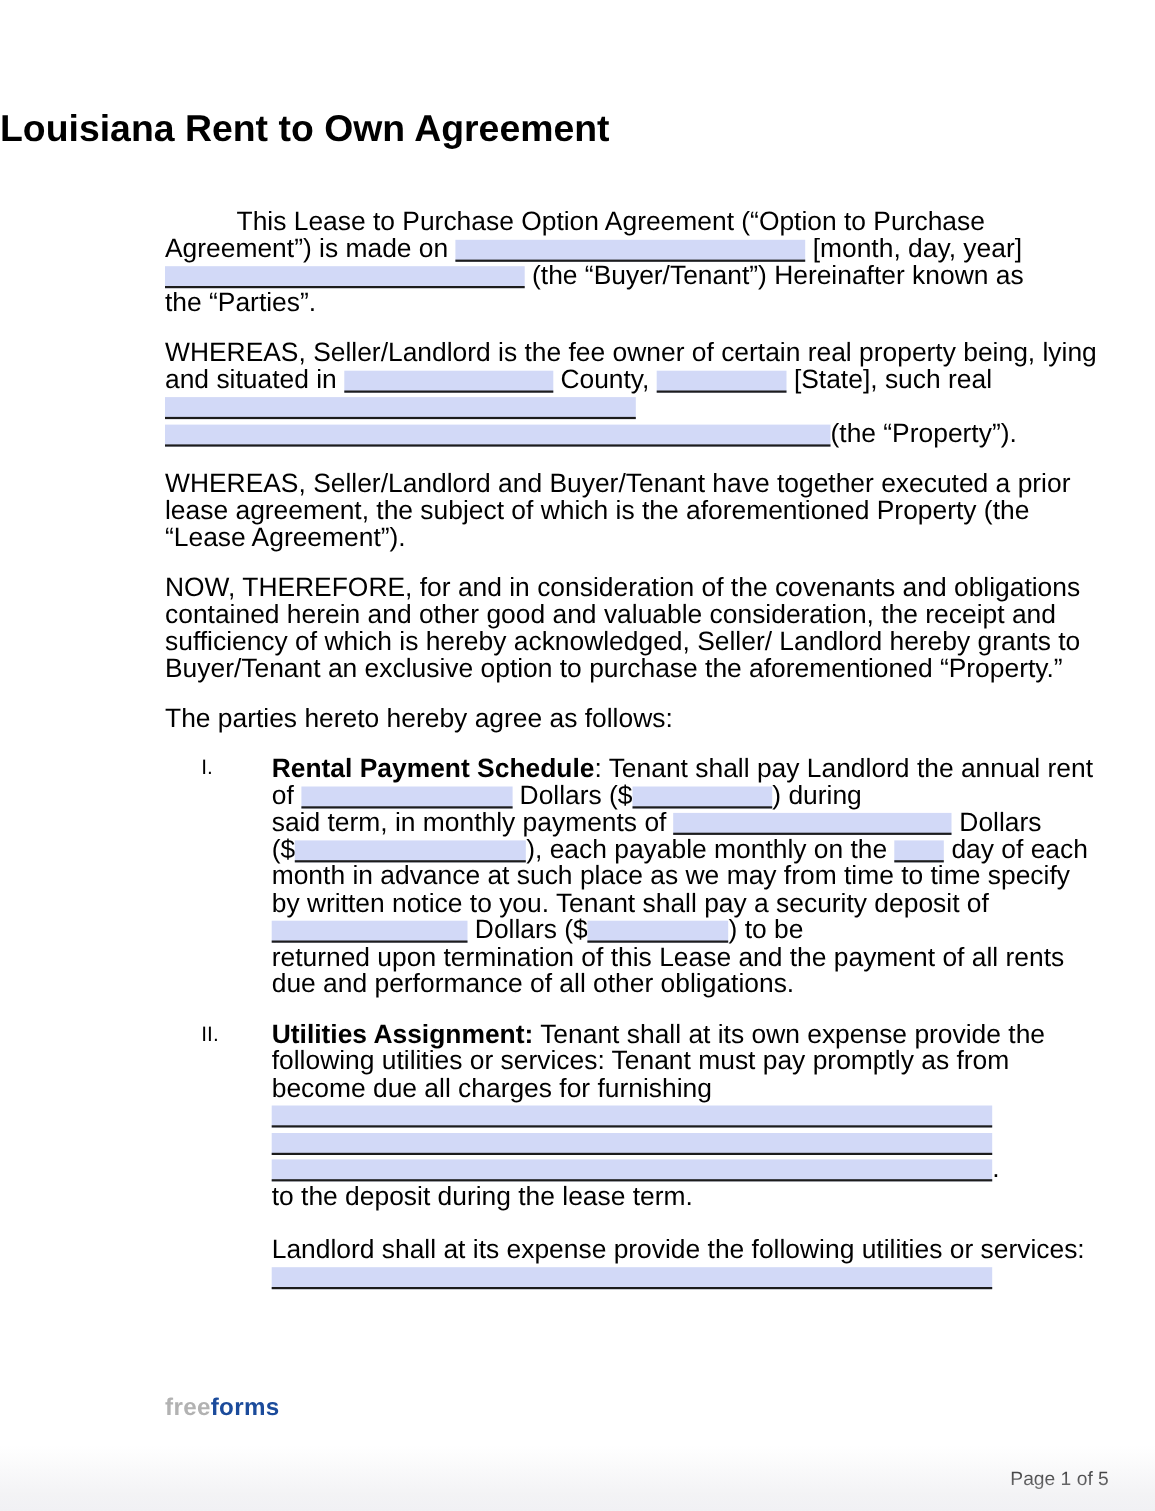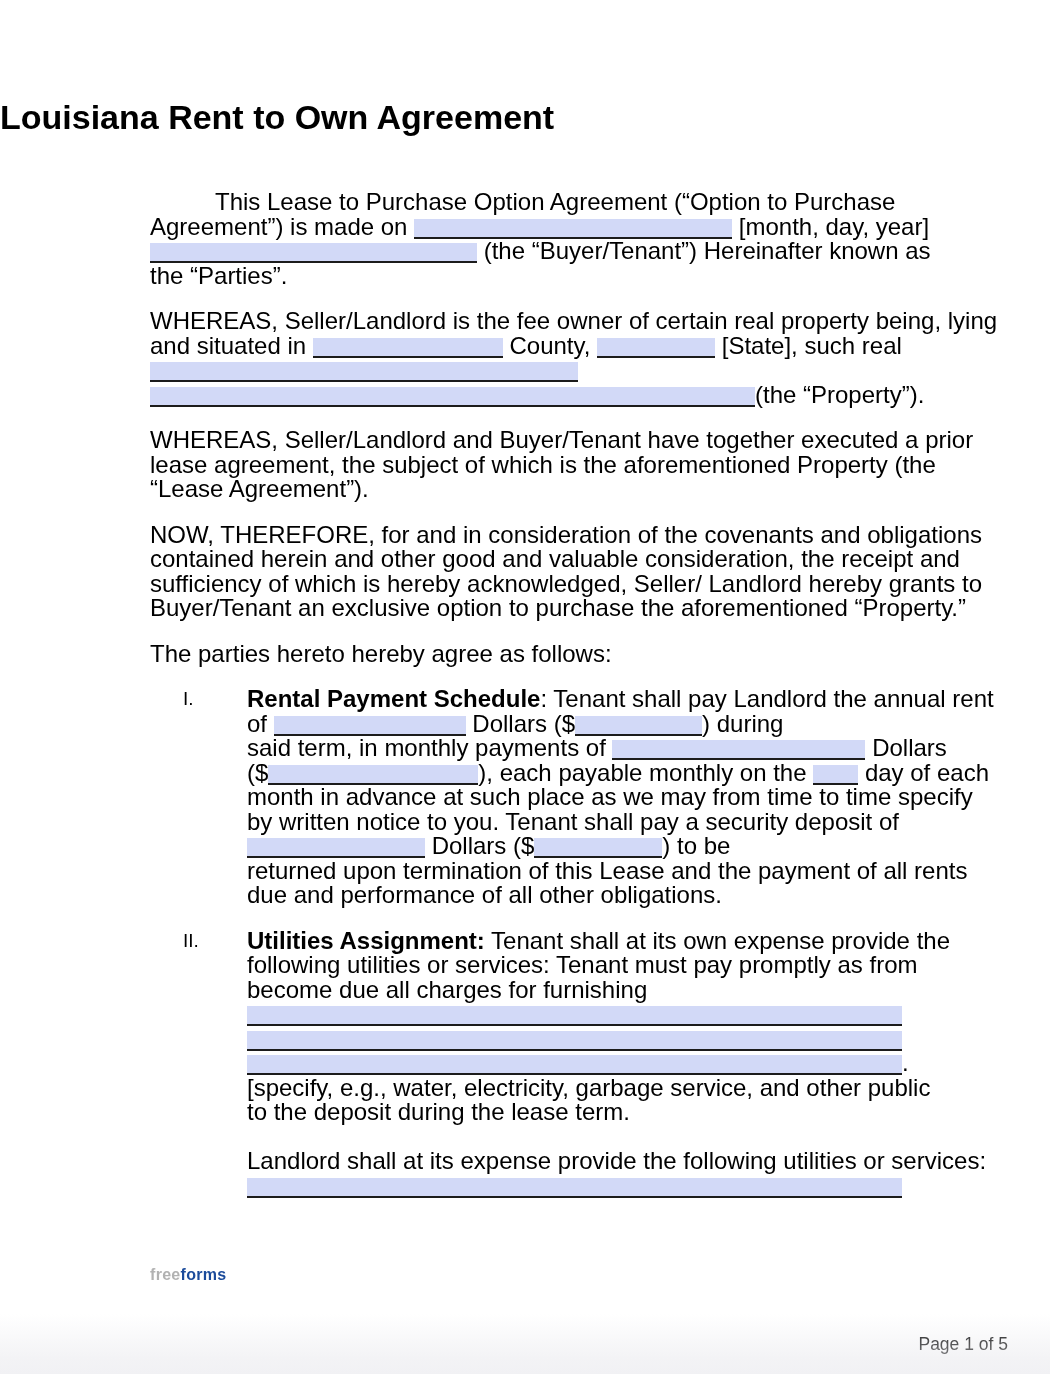--- a/index.html
+++ b/index.html
@@ -59,21 +59,21 @@
     display:inline-block;
     height:20px;
     vertical-align:-4px;
     background:var(--blank-bg);
     border-bottom:2px solid var(--underline);
   }
   .footer-brand{
     position:absolute;
     left:150px;
     top:1266px;
-    font-size:16px;
+    font-size:22px;
     font-weight:bold;
     letter-spacing:0.3px;
   }
   .footer-brand .free{color:var(--brand-gray);}
   .footer-brand .forms{color:var(--brand-blue);}
   .page-number{
     position:absolute;
     right:42px;
     top:1334px;
     font-size:17.5px;
@@ -128,21 +128,20 @@
       </div>
       <div class="block li">
         <div class="num">II.</div>
         <div class="li-content">
           <div class="line"><span class="bold">Utilities Assignment:</span><span> Tenant shall at its own expense provide the</span></div>
           <div class="line"><span>following utilities or services: Tenant must pay promptly as from</span></div>
           <div class="line"><span>become due all charges for furnishing</span></div>
           <div class="line"><span class="blank" style="width: 655px;"></span></div>
           <div class="line"><span class="blank" style="width: 655px;"></span></div>
           <div class="line"><span class="blank" style="width: 655px;"></span><span>.</span></div>
-          <div class="line"><span>[specify, e.g., water, electricity, garbage service, and other public</span></div>
           <div class="line"><span>to the deposit during the lease term.</span></div>
           <div class="line"></div>
           <div class="line"><span>Landlord shall at its expense provide the following utilities or services:</span></div>
           <div class="line"><span class="blank" style="width: 655px;"></span></div>
         </div>
       </div>
     </div>
 
   <div class="footer-brand"><span class="free">free</span><span class="forms">forms</span></div>
 

